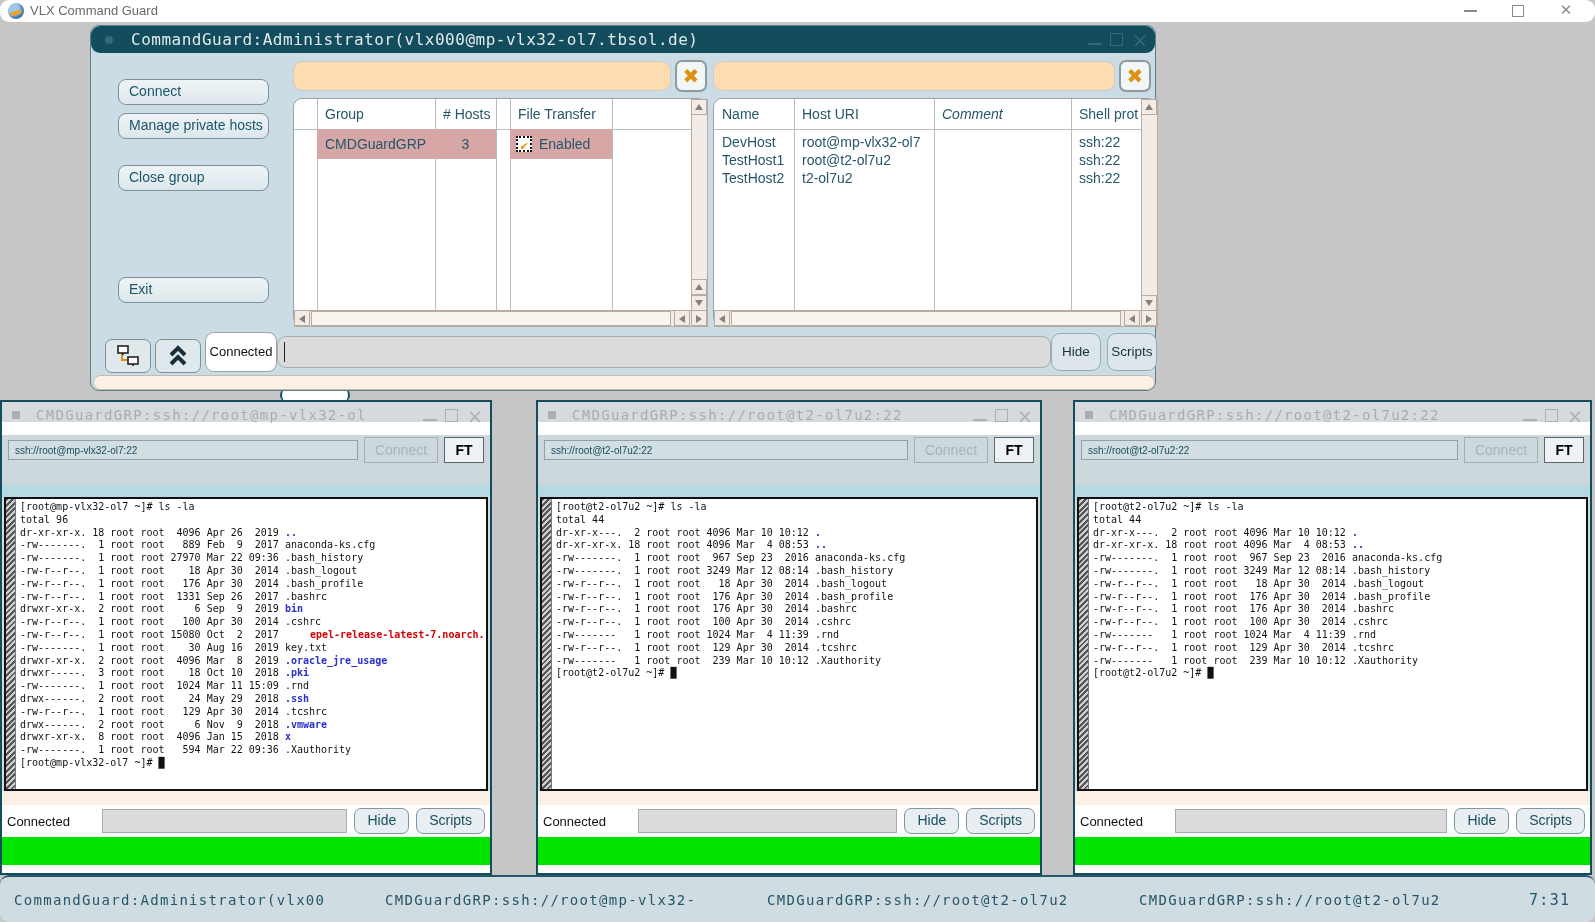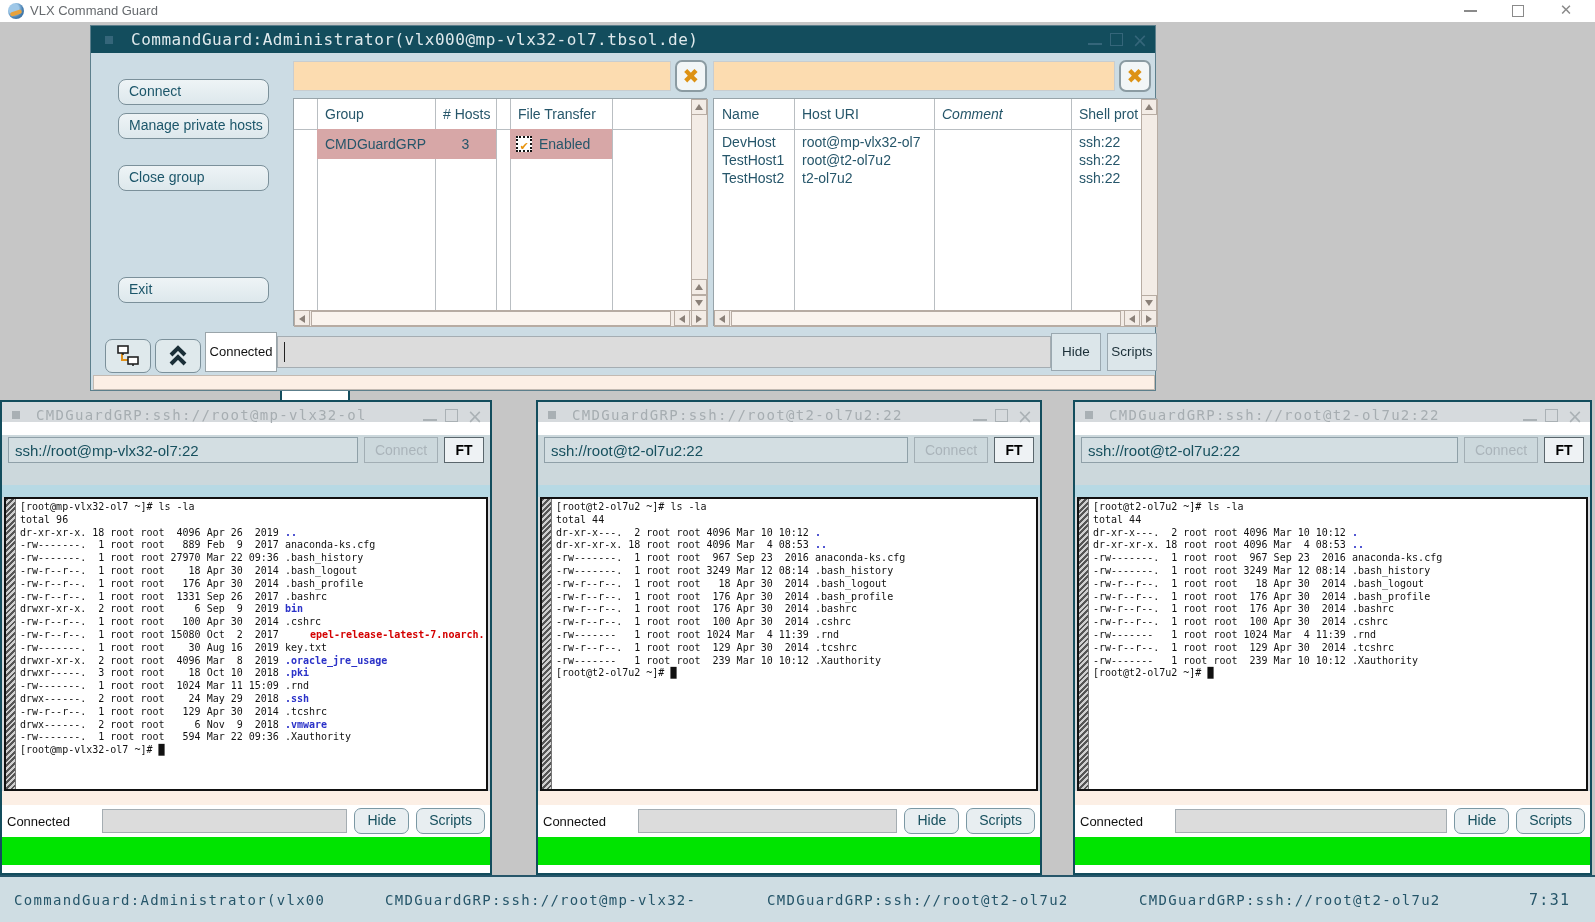--- a/index.html
+++ b/index.html
@@ -3,21 +3,21 @@
 <meta charset="utf-8">
 <style>
   * { box-sizing: border-box; margin: 0; padding: 0; }
   html,body { width:1595px; height:922px; }
   body {
     position: relative;
     background: #c6c6c6;
     font-family: "Liberation Sans", sans-serif;
     overflow: hidden;
   }
-  .abs { position: absolute; }
+  .abs { position: absolute; border-radius: 9px; }
 
   
   .osbar { left:0; top:0; width:1595px; height:22px; background:#ffffff; }
   .os-icon { left:8px; top:3px; width:16px; height:16px; border-radius:50%;
     background: radial-gradient(circle at 35% 35%, #9fc8e8 0 35%, #4a82b4 60%, #2c5a86 100%); }
   .os-icon::after { content:""; position:absolute; left:2px; top:8px; width:12px; height:4px;
     background:#e8a23c; border-radius:2px; transform:rotate(-18deg); }
   .os-title { left:30px; top:0; height:22px; line-height:22px; font-size:13px; color:#666a6e; }
   .os-ctrl { top:0; height:22px; width:30px; text-align:center; line-height:20px; color:#8a8a8a; font-size:15px; }
   .os-min  { right:110px; } .os-max { right:62px; } .os-x { right:14px; }
@@ -90,22 +90,22 @@
   
   .twin { position:absolute; top:400px; height:475px; border:2px solid #134d5d; background:#d6dadd;
     display:flex; flex-direction:column; }
   .tw0 { left:0; width:492px; } .tw1 { left:536px; width:506px; } .tw2 { left:1073px; width:519px; }
   .ttitle { height:20px; background:#d6dadd; position:relative; flex:none; }
   .tic { position:absolute; left:10px; top:9px; width:8px; height:8px; background:#a9b0b4; }
   .ttext { position:absolute; left:34px; top:0; height:26px; line-height:26px; color:#a6adb1;
     font-family:"DejaVu Sans Mono", monospace; font-size:14px; letter-spacing:1.3px; white-space:nowrap; overflow:hidden; right:90px; }
   .twhite { height:13px; background:#ffffff; flex:none; }
   .taddr { height:30px; background:#ccd8dc; flex:none; display:flex; align-items:center; padding:0 6px; gap:6px; }
-  .taddr-input { flex:1; height:26px; background:#d3dee2; border:1px solid #8fa0a8; color:#17505e;
-    font-size:15px; font-family:"Liberation Sans", sans-serif; padding:0 6px; }
+  .taddr-input { flex:1; height:20px; background:#d3dee2; border:1px solid #8fa0a8; color:#17505e;
+    font-size:10px; font-family:"Liberation Sans", sans-serif; padding:0 6px; }
   .tconnect-btn { width:74px; height:26px; background:#ccd8dc; border:1px solid #a2aeb4; color:#aab4ba;
     font-size:14px; text-align:center; line-height:24px; flex:none; }
   .tft-btn { width:40px; height:26px; background:#eef2f4; border:1px solid #5a666c; color:#000;
     font-size:14px; font-weight:bold; text-align:center; line-height:24px; flex:none; }
   .tstrip { height:20px; background:#ccd8dc; flex:none; }
   .tblue { height:12px; background:#b7d9e4; flex:none; }
   .tterm { flex:1; background:#ffffff; border:2px solid #111; margin:0 2px; position:relative; overflow:hidden; }
   .tsb { position:absolute; left:0; top:0; bottom:0; width:10px;
     background:repeating-linear-gradient(135deg,#555 0 2px,#cfcfcf 2px 4px); border-right:1px solid #777; }
   .tlines { position:absolute; left:14px; top:2px; right:1px; bottom:0; overflow:hidden; }
@@ -307,20 +307,21 @@
         <div class="tline"><span>drwxr-xr-x.  2 root root     6 Sep  9  2019 </span><span class="c-b">bin</span></div>
         <div class="tline"><span>-rw-r--r--.  1 root root   100 Apr 30  2014 .cshrc</span></div>
         <div class="tline"><span>-rw-r--r--.  1 root root 15080 Oct  2  2017 </span><span class="c-r">epel-release-latest-7.noarch.rpm</span></div>
         <div class="tline"><span>-rw-------.  1 root root    30 Aug 16  2019 key.txt</span></div>
         <div class="tline"><span>drwxr-xr-x.  2 root root  4096 Mar  8  2019 </span><span class="c-b">.oracle_jre_usage</span></div>
         <div class="tline"><span>drwxr-----.  3 root root    18 Oct 10  2018 </span><span class="c-b">.pki</span></div>
         <div class="tline"><span>-rw-------.  1 root root  1024 Mar 11 15:09 .rnd</span></div>
         <div class="tline"><span>drwx------.  2 root root    24 May 29  2018 </span><span class="c-b">.ssh</span></div>
         <div class="tline"><span>-rw-r--r--.  1 root root   129 Apr 30  2014 .tcshrc</span></div>
         <div class="tline"><span>drwx------.  2 root root     6 Nov  9  2018 </span><span class="c-b">.vmware</span></div>
+        <div class="tline"><span>drwxr-xr-x.  8 root root  4096 Jan 15  2018 </span><span class="c-b">x</span></div>
         <div class="tline"><span>-rw-------.  1 root root   594 Mar 22 09:36 .Xauthority</span></div>
         <div class="tline"><span>[root@mp-vlx32-ol7 ~]# </span><span class="c-cur">█</span></div>
       </div>
   </div>
   <div class="tpale"></div>
   <div class="tconn">
     <span class="tstatus">Connected</span>
     <input class="tcmd" style="">
     <span class="tbtn">Hide</span>
     <span class="tbtn">Scripts</span>

